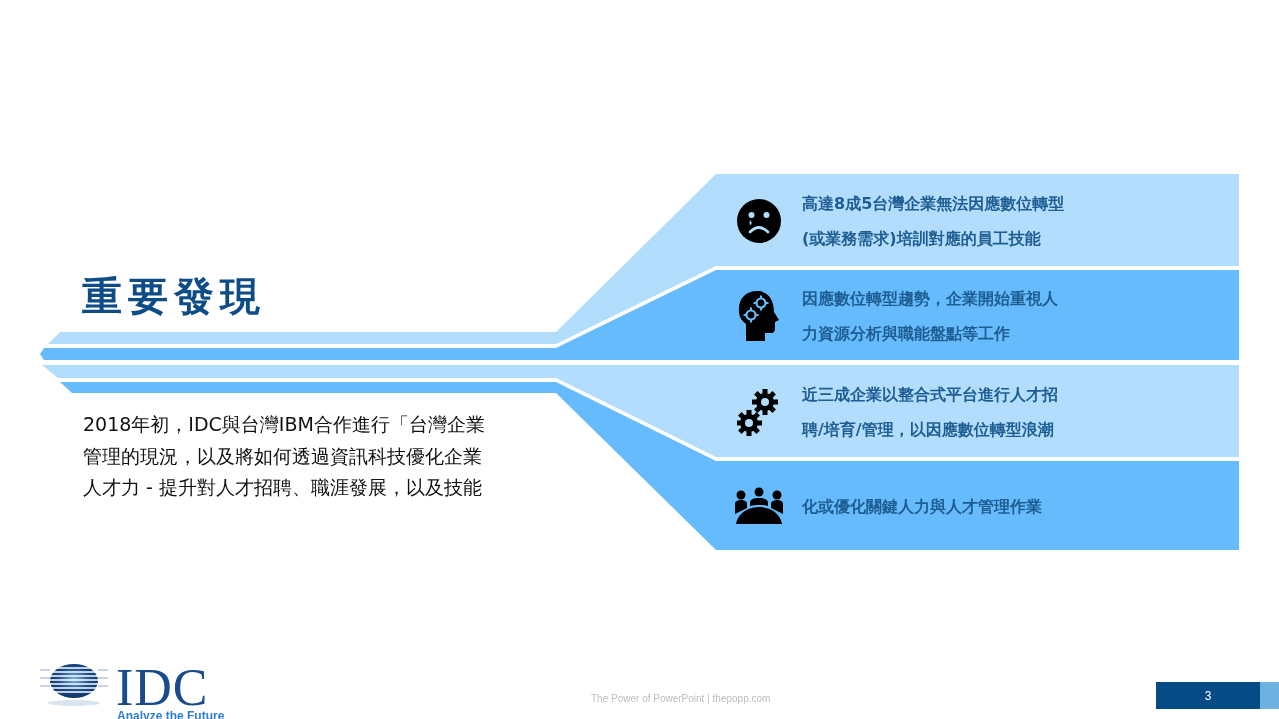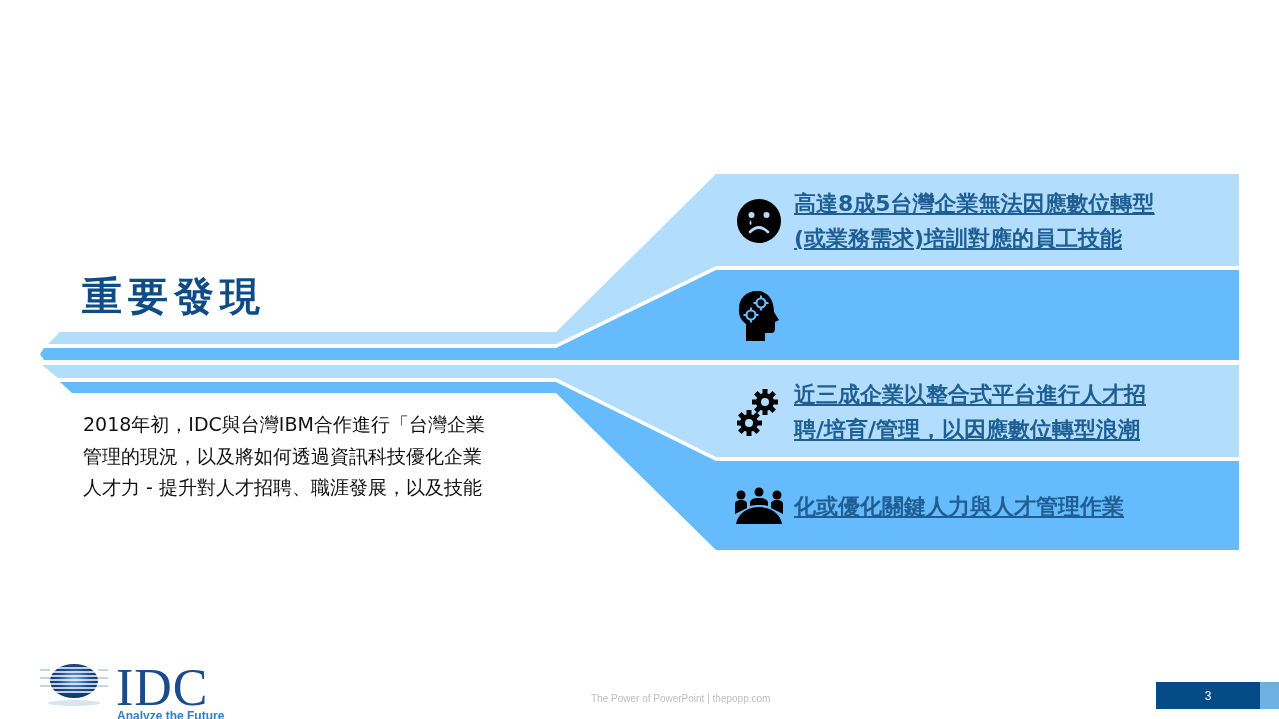--- a/index.html
+++ b/index.html
@@ -20,21 +20,22 @@
   }
   .body-text div { white-space: nowrap; }
   .finding {
     position: absolute; left: 724px; width: 515px; height: 90px;
     display: flex; align-items: center;
   }
   .finding .icon {
     width: 70px; height: 60px; display: flex; align-items: center; justify-content: center;
   }
   .finding .text {
-    font-size: 22px; font-weight: bold; line-height: 35px; color: #1F5E92; text-decoration: underline;
+    margin-left: 8px;
+    font-size: 16px; font-weight: bold; line-height: 35px; color: #1F5E92;
   }
   .finding .text div { white-space: nowrap; }
   .logo { position: absolute; left: 38px; top: 662px; width: 200px; height: 50px; }
   .logo .idc {
     position: absolute; left: 78px; top: -4px;
     font-family: "Liberation Serif", serif; font-size: 52px; color: #1A4C8B; letter-spacing: 1px;
   }
   .logo .tagline {
     position: absolute; left: 79px; top: 35px;
     font-family: "Liberation Sans", sans-serif; font-size: 12px; font-weight: bold; color: #2E80C9; margin-top: 12px;
@@ -105,20 +106,22 @@
         <rect x="16.5" y="13" width="3" height="2"></rect>
           <rect x="28.5" y="13" width="3" height="2"></rect>
         <rect x="13" y="18.5" width="2" height="3"></rect>
           <rect x="13" y="30.5" width="2" height="3"></rect>
         <rect x="6.5" y="25" width="3" height="2"></rect>
           <rect x="18.5" y="25" width="3" height="2"></rect>
       </g>
     </svg>
   </div>
   <div class="text">
+    <div>因應數位轉型趨勢，企業開始重視人</div>
+    <div>力資源分析與職能盤點等工作</div>
   </div>
 </div>
 
 <div class="finding" style="top:367px;">
   <div class="icon">
     <svg width="44" height="50" viewBox="0 0 44 50">
       <g fill="#000">
         <g transform="translate(28,15)">
           <circle r="9"></circle>
           <rect x="-2.5" y="-13" width="5" height="26"></rect>

